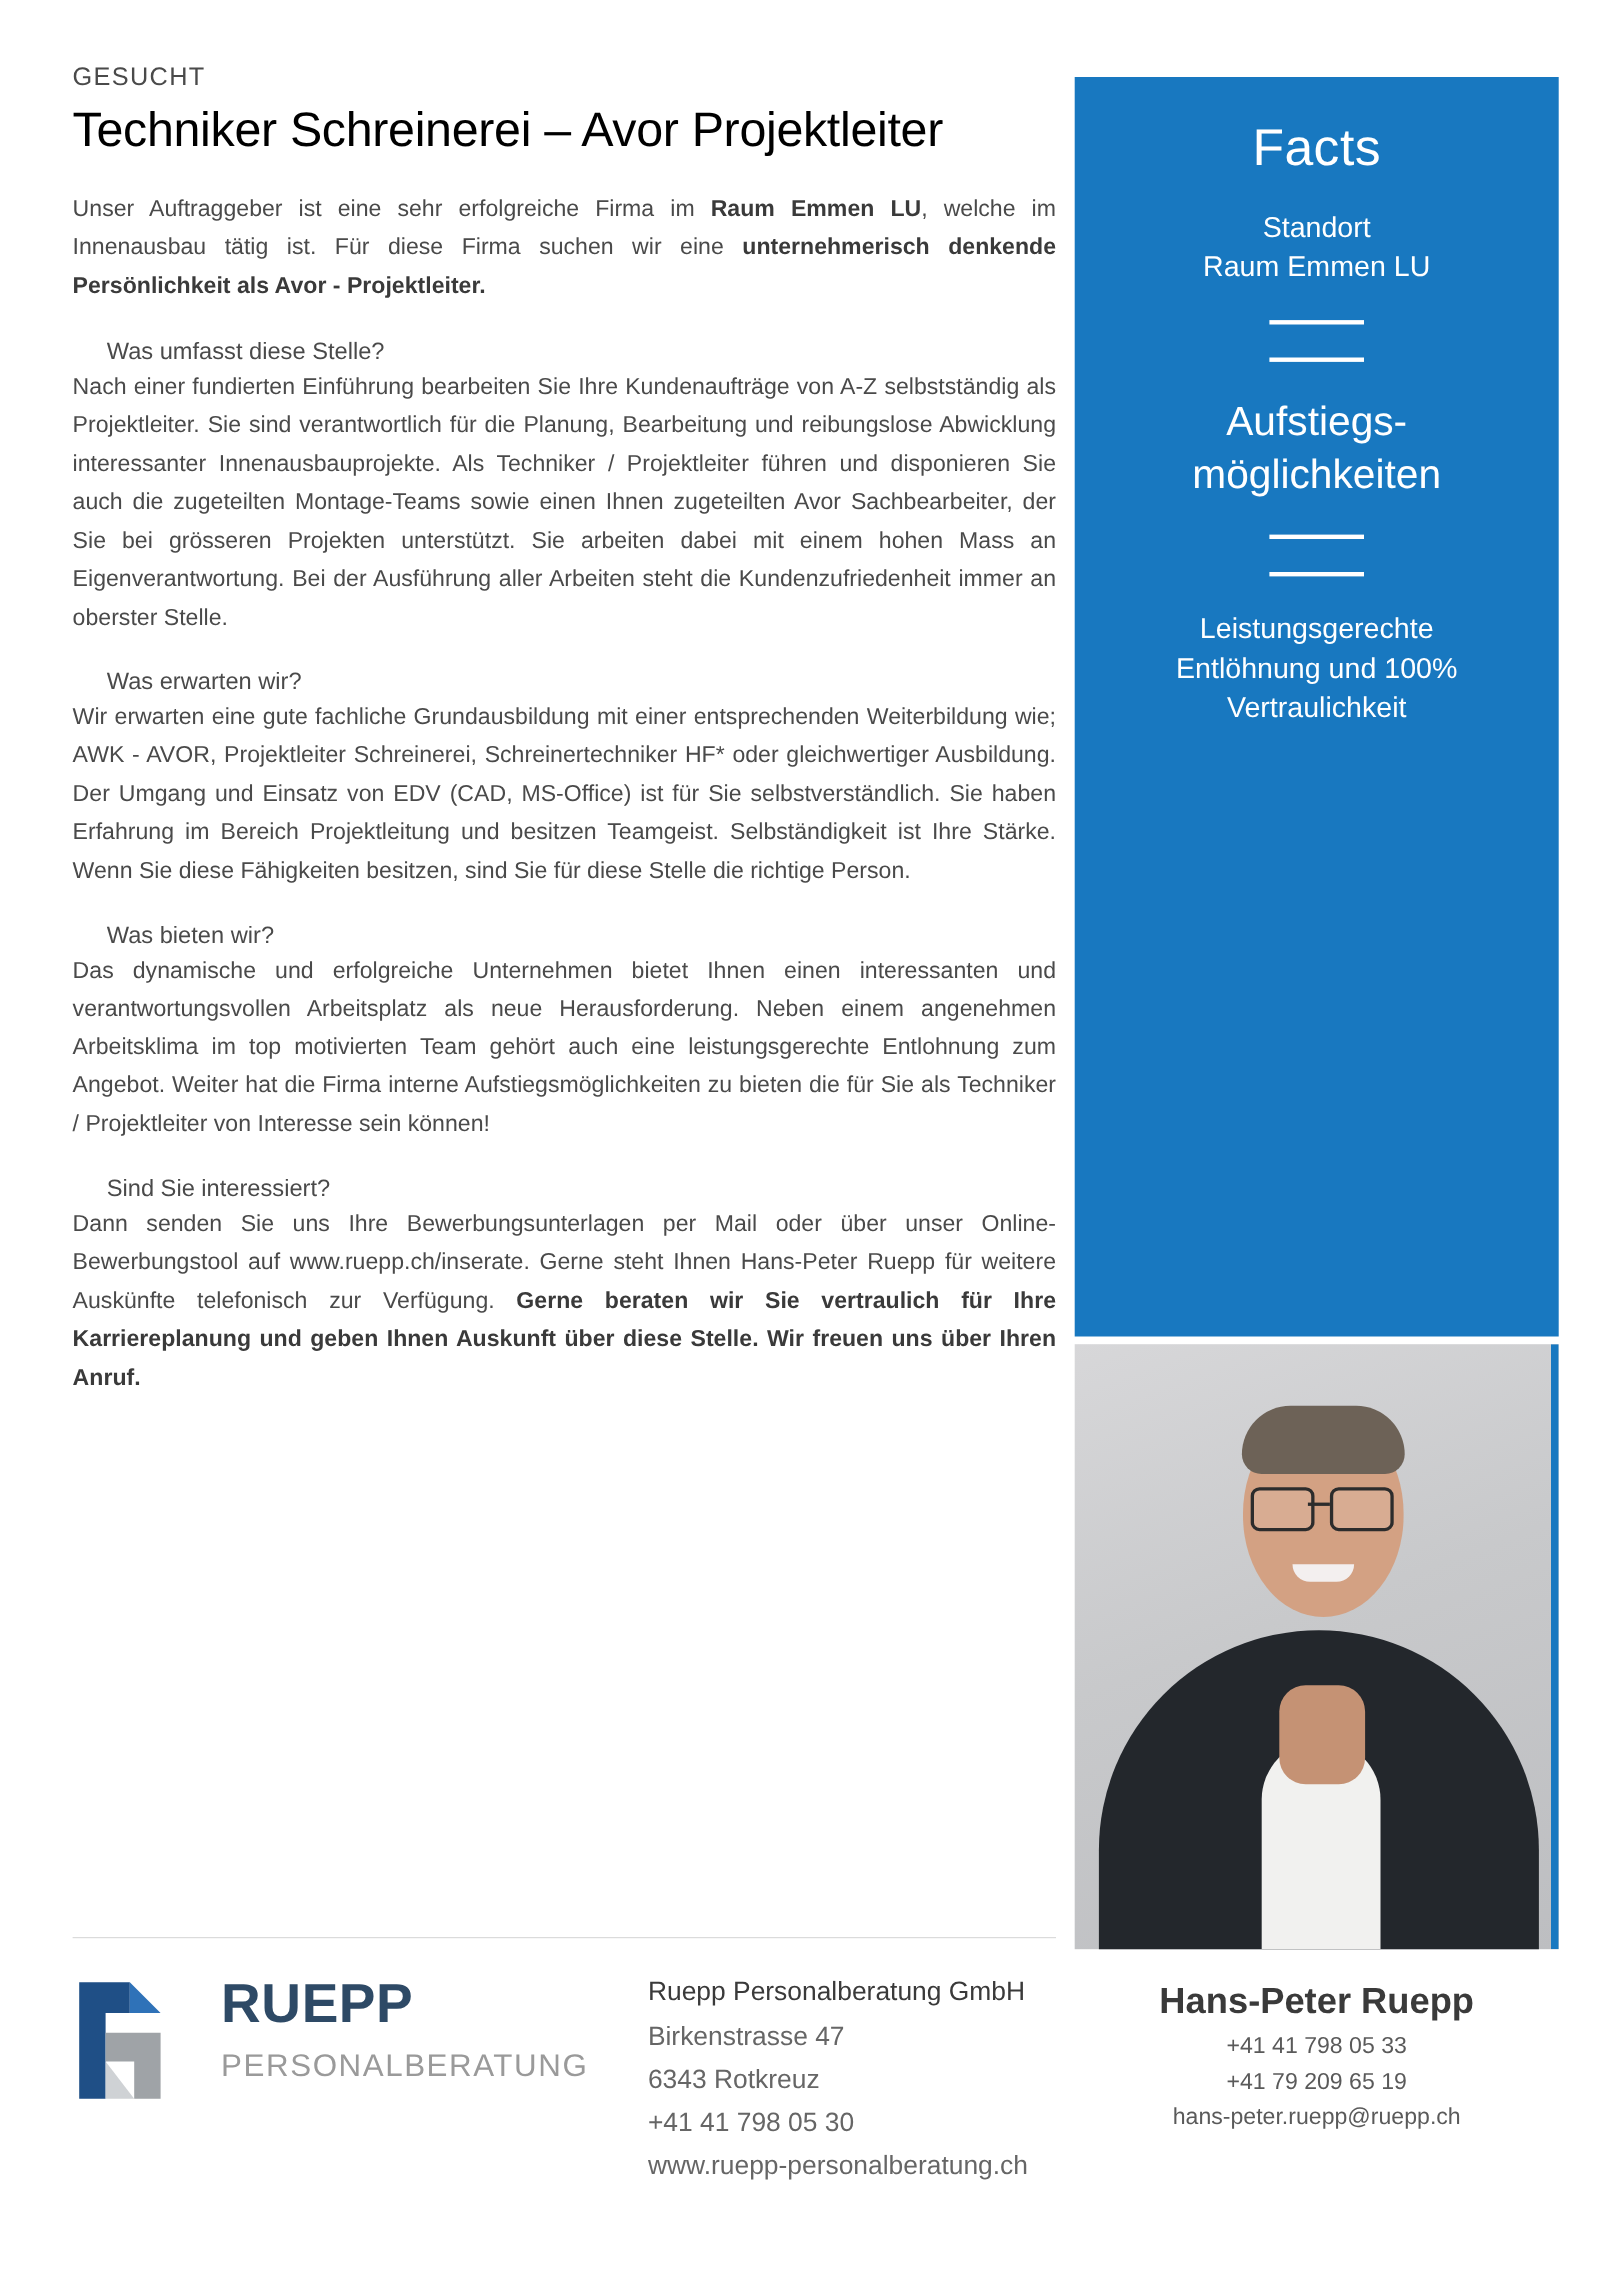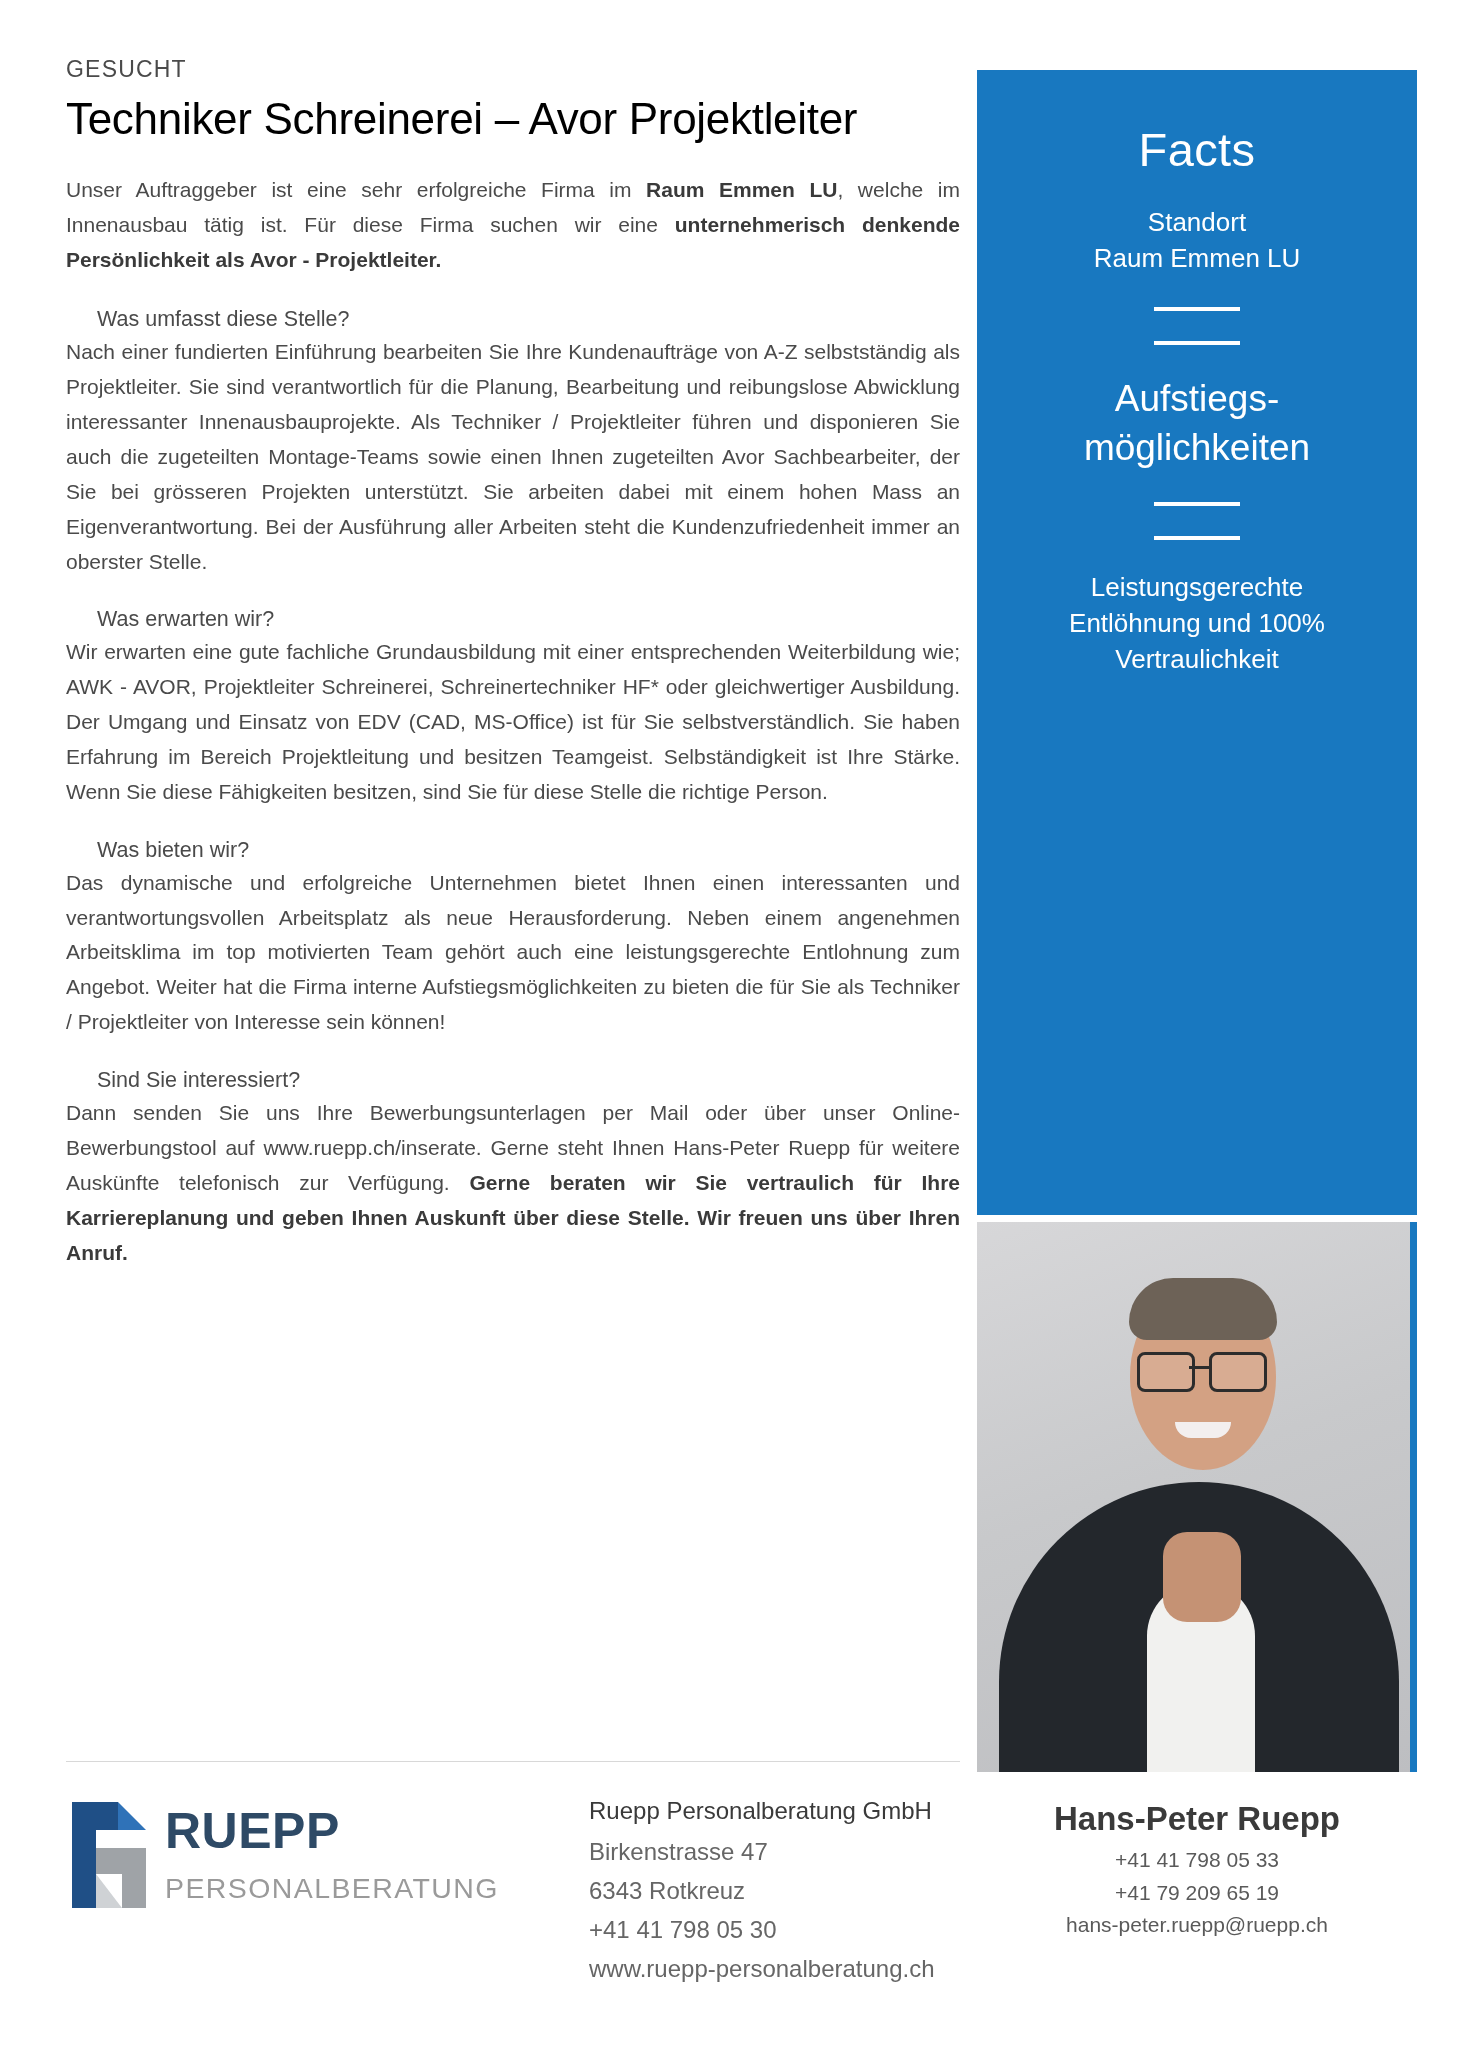--- a/index.html
+++ b/index.html
@@ -91,21 +91,21 @@
     display: flex;
     align-items: flex-start;
   }
 
   .logo-block {
     width: 495px;
     padding-top: 10px;
   }
   .logo-row {
     display: flex;
-    align-items: center;
+    gap: 36px;
   }
   .logo-mark {
     width: 85px;
     height: 118px;
     position: relative;
     flex: none;
   }
   .logo-text {
     margin-left: 14px;
   }
@@ -140,21 +140,21 @@
   
   .facts {
     position: absolute;
     left: 977px;
     top: 70px;
     width: 440px;
     height: 1145px;
     background: #1878c0;
     color: #ffffff;
     text-align: center;
-    padding-top: 52px;
+    padding-top: 36px;
     box-sizing: border-box;
   }
   .facts-title {
     font-size: 47px;
     font-weight: 400;
     letter-spacing: 0.4px;
     margin-bottom: 28px;
   }
   .fact-item {
     font-size: 26px;

